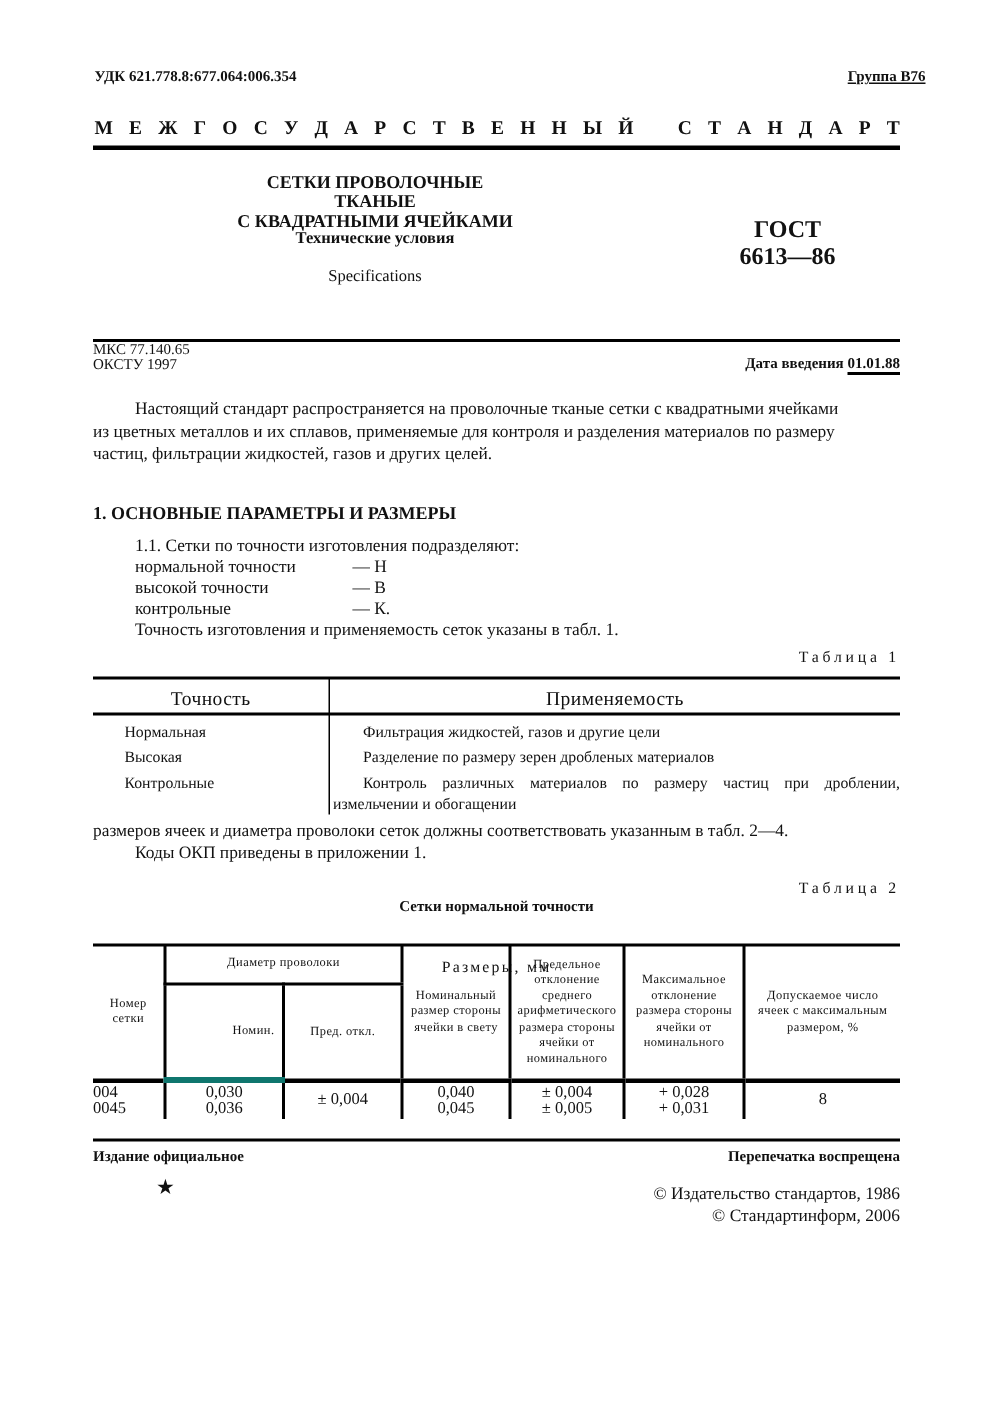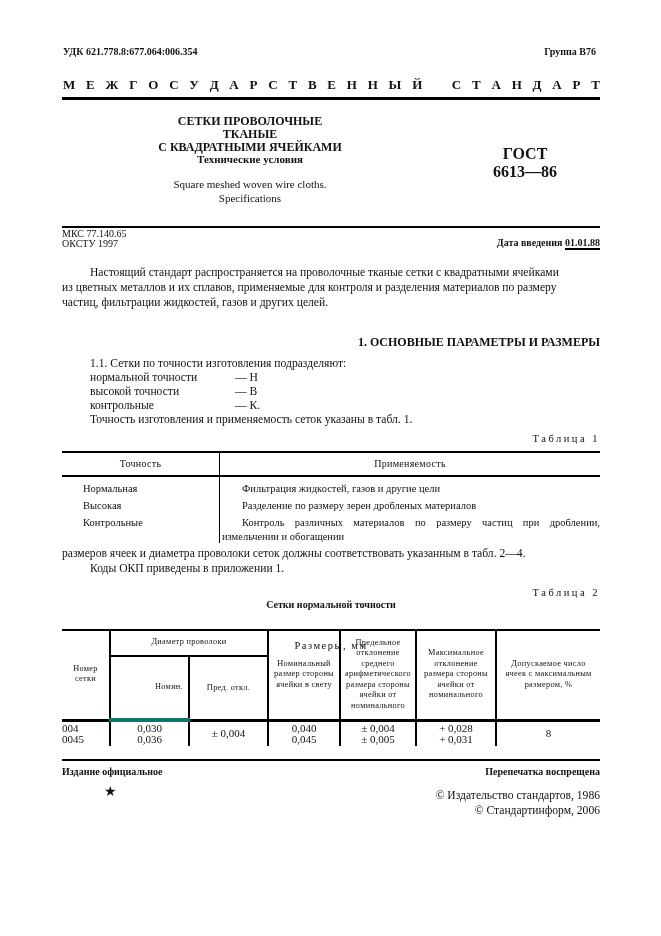--- a/index.html
+++ b/index.html
@@ -9,33 +9,33 @@
   .b { font-weight: bold; }
   .hdr { font-size: 10px; font-weight: bold; }
   .mezh { left: 63px; top: 77px; width: 537px; font-size: 13px; font-weight: bold;
           letter-spacing: 0; display: flex; justify-content: space-between; }
   .rule-thick { position: absolute; left: 62px; width: 538px; height: 3px; background: #000; }
   .rule-med { position: absolute; left: 62px; width: 538px; height: 2px; background: #000; }
   .title { font-size: 12px; font-weight: bold; text-align: center; line-height: 13px; }
   .gost { font-size: 16px; font-weight: bold; text-align: center; line-height: 18px; }
   .small { font-size: 10px; line-height: 10px; margin-top: 24px; }
   .para { font-size: 11.6px; line-height: 15px; }
-  .t1-head { font-size: 10px; letter-spacing: 0.3px; text-align: center; }
+  .t1-head { font-size: 13px; letter-spacing: 0.3px; text-align: center; }
   .t2 { position: absolute; left: 62px; top: 630px; width: 538px; border-collapse: collapse; }
   .t2 td { border-left: 2px solid #000; text-align: center; vertical-align: middle;
            font-size: 8.3px; line-height: 10.5px; letter-spacing: 0.3px; padding: 0; }
   .t2 td.first { border-left: none; }
   .t2 .val { font-size: 11px; line-height: 11px; letter-spacing: 0; }
   .spaced { letter-spacing: 2.5px; }
 </style>
 </head>
 <body>
 
 <div class="abs hdr" style="left:63px; top:46px;">УДК 621.778.8:677.064:006.354</div>
-<div class="abs hdr" style="right:65px; top:46px;">Группа В76</div>
+<div class="abs hdr" style="right:44px; top:46px;text-decoration:underline;">Группа В76</div>
 
 <div class="abs mezh">
   <span>М</span>
   <span>Е</span>
   <span>Ж</span>
   <span>Г</span>
   <span>О</span>
   <span>С</span>
   <span>У</span>
   <span>Д</span>
@@ -60,21 +60,20 @@
   <span>Т</span>
 </div>
 <div class="rule-thick" style="top:97px;"></div>
 
 <div class="abs title" style="left:150px; top:115px; width:200px;">
   <div>СЕТКИ ПРОВОЛОЧНЫЕ ТКАНЫЕ</div>
   <div>С КВАДРАТНЫМИ ЯЧЕЙКАМИ</div>
 </div>
 <div class="abs b" style="left:150px; top:153px; width:200px; text-align:center; font-size:11px;">Технические условия</div>
 <div class="abs" style="left:150px; top:177px; width:200px; text-align:center; font-size:11px; line-height:14px;">
-  <div>Square meshed woven wire cloths.</div>
   <div>Specifications</div>
 </div>
 <div class="abs gost" style="left:480px; top:145px; width:90px;">
   <div>ГОСТ</div>
   <div>6613—86</div>
 </div>
 <div class="abs small" style="left:62px; top:205px;">
   <div>МКС 77.140.65</div>
   <div>ОКСТУ 1997</div>
 </div>
@@ -83,21 +82,21 @@
   <span>Дата введения</span>
   <span style="border-bottom:2px solid #000;">01.01.88</span>
 </div>
 
 <div class="abs para" style="left:62px; top:265px; width:538px;">
   <div style="padding-left:28px;">Настоящий стандарт распространяется на проволочные тканые сетки с квадратными ячейками</div>
   <div>из цветных металлов и их сплавов, применяемые для контроля и разделения материалов по размеру</div>
   <div>частиц, фильтрации жидкостей, газов и других целей.</div>
 </div>
 
-<div class="abs b" style="left:62px; top:335px; width:538px; text-align:right; font-size:12px;">1. ОСНОВНЫЕ ПАРАМЕТРЫ И РАЗМЕРЫ</div>
+<div class="abs b" style="left:62px; top:335px; width:538px; text-align:left; font-size:12px;">1. ОСНОВНЫЕ ПАРАМЕТРЫ И РАЗМЕРЫ</div>
 
 <div class="abs para" style="left:90px; top:357px; width:500px; line-height:14px;">
   <div>1.1. Сетки по точности изготовления подразделяют:</div>
   <div><span style="display:inline-block;width:145px">нормальной точности</span><span>— Н</span></div>
   <div><span style="display:inline-block;width:145px">высокой точности</span><span>— В</span></div>
   <div><span style="display:inline-block;width:145px">контрольные</span><span>— К.</span></div>
   <div>Точность изготовления и применяемость сеток указаны в табл. 1.</div>
 </div>
 
 <div class="abs spaced" style="right:61px; top:433px; font-size:10.5px;">Таблица 1</div>

